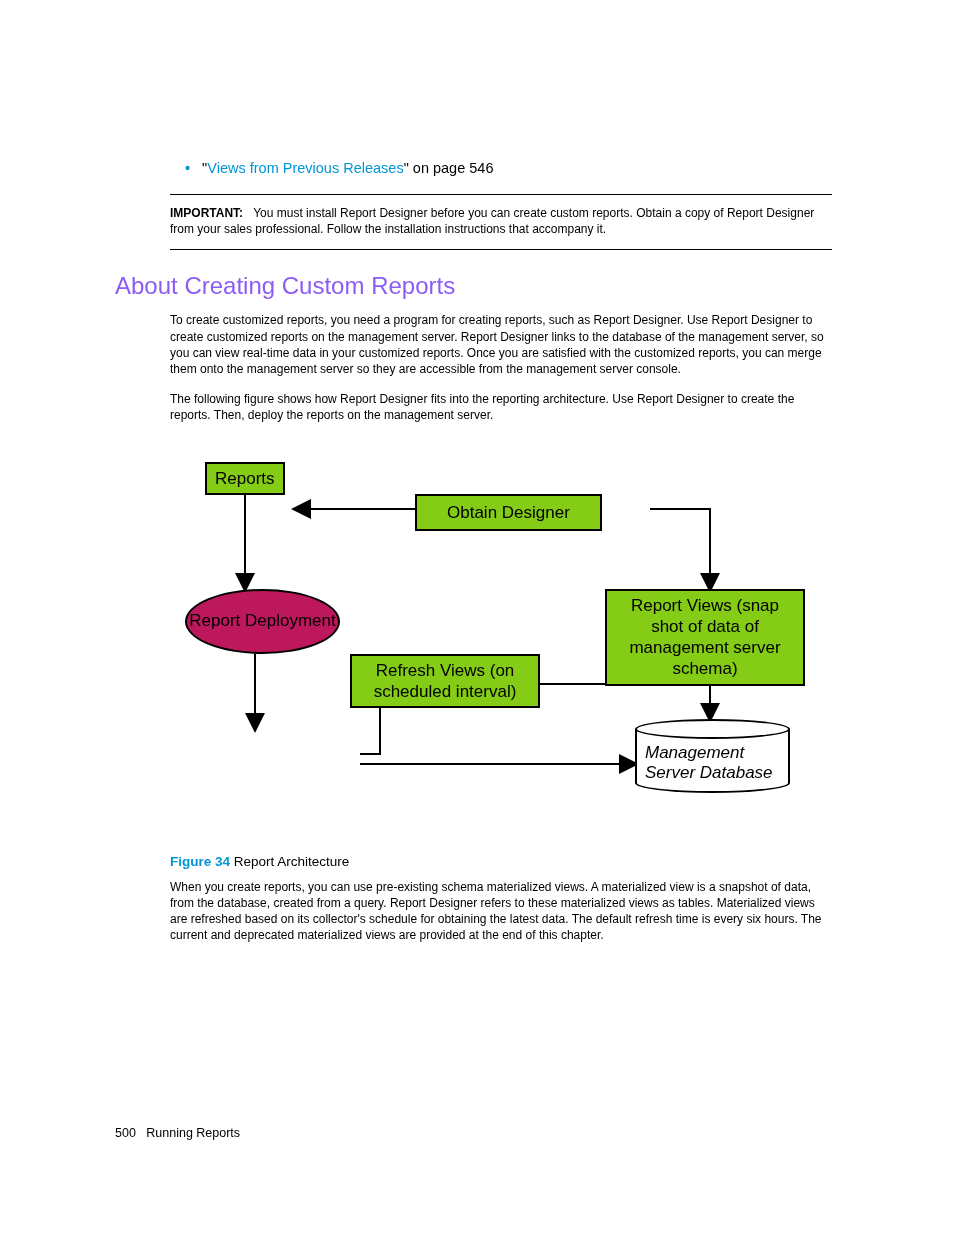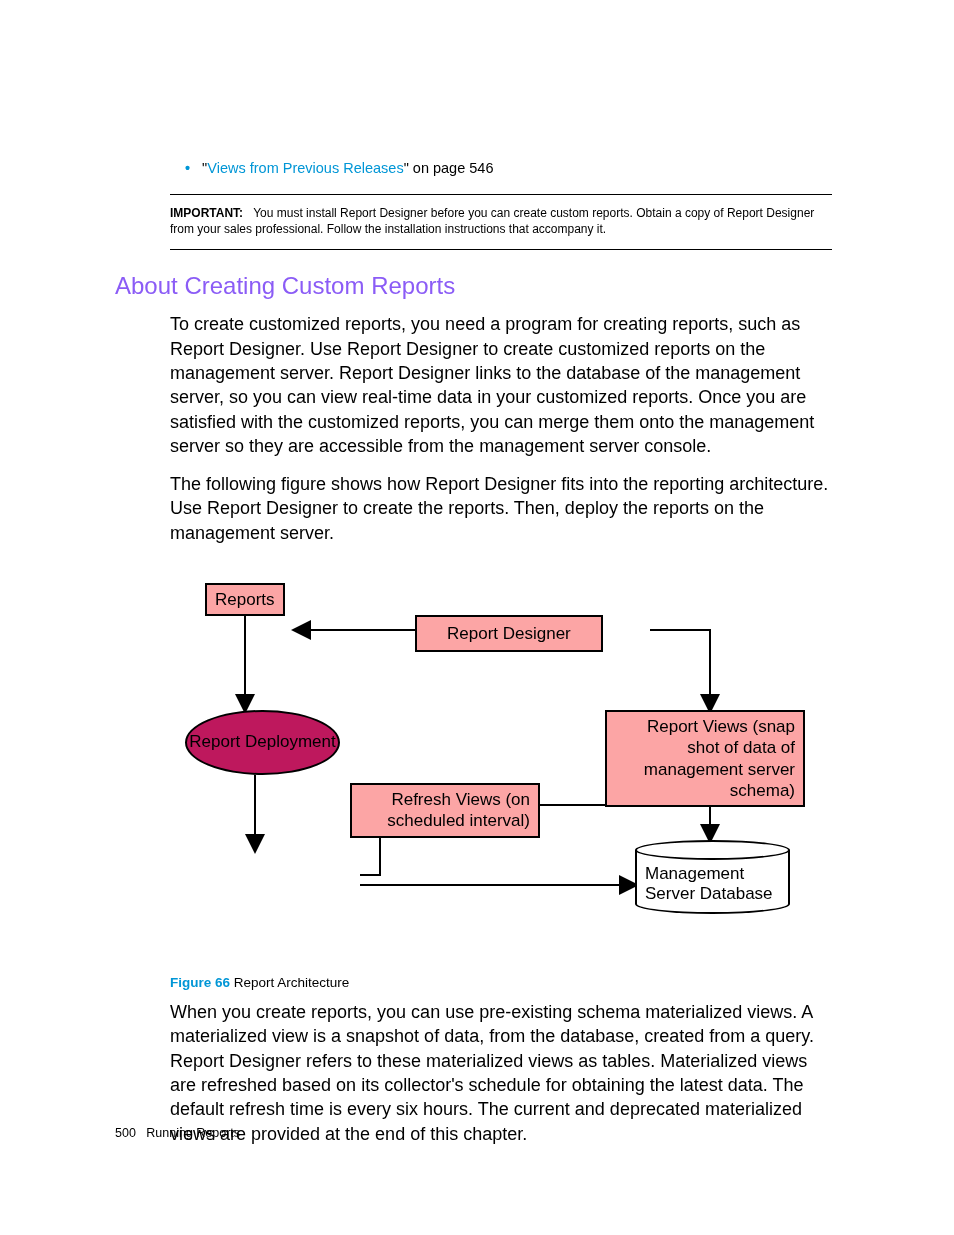--- a/index.html
+++ b/index.html
@@ -36,42 +36,42 @@
   }
   .important-label { font-weight: 600; }
   h2.section-heading {
     color: #8b5cf6;
     font-weight: 300;
     font-size: 24px;
     margin-bottom: 12px;
   }
   .body-para {
     margin-left: 55px;
-    font-size: 18px;
+    font-size: 12px;
     line-height: 1.35;
     margin-bottom: 14px;
   }
   .diagram {
     margin-left: 55px;
     margin-top: 30px;
     margin-bottom: 30px;
     position: relative;
     width: 630px;
     height: 370px;
   }
   .box {
     position: absolute;
     border: 2px solid #000;
-    background: #fca5a5;
+    background: #84cc16;
     font-family: Arial, sans-serif;
     font-size: 17px;
     font-weight: 400;
     padding: 4px 8px;
     line-height: 1.25;
-    text-align: right;
+    text-align: center;
   }
   .ellipse {
     position: absolute;
     border: 2px solid #000;
     background: #be185d;
     border-radius: 50%;
     font-family: Arial, sans-serif;
     font-size: 17px;
     font-weight: 400;
     display: flex;
@@ -100,20 +100,21 @@
     border-left: 2px solid #000;
     border-right: 2px solid #000;
     border-bottom: 2px solid #000;
     border-bottom-left-radius: 50% 10px;
     border-bottom-right-radius: 50% 10px;
     margin-top: -10px;
     padding: 14px 8px 8px 8px;
     background: #fff;
     position: relative;
     z-index: 1;
+    font-style: italic;
   }
   svg.arrows {
     position: absolute;
     top: 0; left: 0;
     width: 630px; height: 370px;
     z-index: 0;
   }
   .figure-caption {
     margin-left: 55px;
     font-size: 13.5px;
@@ -165,33 +166,33 @@
     <line x1="540" y1="210" x2="540" y2="265" stroke="#000" stroke-width="2" marker-end="url(#ah)"></line>
 
     <path d="M210,245 L210,300 L190,300" fill="none" stroke="#000" stroke-width="2"></path>
 
     <line x1="190" y1="310" x2="465" y2="310" stroke="#000" stroke-width="2" marker-end="url(#ah)"></line>
 
     <path d="M370,230 L440,230 L440,210" fill="none" stroke="#000" stroke-width="2"></path>
   </svg>
 
   <div class="box" style="left:35px; top:8px;">Reports</div>
-  <div class="box" style="left:245px; top:40px; padding:6px 30px;">Report Designer</div>
+  <div class="box" style="left:245px; top:40px; padding:6px 30px;">Obtain Designer</div>
   <div class="ellipse" style="left:15px; top:135px; width:155px; height:65px;">
     <span>Report Deployment</span>
   </div>
-  <div class="box" style="left:180px; top:200px; width:190px;margin-top:8px;">Refresh Views (on scheduled interval)</div>
+  <div class="box" style="left:180px; top:200px; width:190px;">Refresh Views (on scheduled interval)</div>
   <div class="box" style="left:435px; top:135px; width:200px;">Report Views (snap shot of data of management server schema)</div>
   <div class="cylinder" style="left:465px; top:265px; width:155px;">
     <div class="cyl-top"></div>
     <div class="cyl-body">Management Server Database</div>
   </div>
 </div>
 
 <div class="figure-caption">
-  <span class="figure-label">Figure 66</span>&nbsp;<span>Report Architecture</span>
+  <span class="figure-label">Figure 34</span>&nbsp;<span>Report Architecture</span>
 </div>
 
 <p class="body-para">When you create reports, you can use pre-existing schema materialized views. A materialized view is a snapshot of data, from the database, created from a query. Report Designer refers to these materialized views as tables. Materialized views are refreshed based on its collector's schedule for obtaining the latest data. The default refresh time is every six hours. The current and deprecated materialized views are provided at the end of this chapter.</p>
 
 <div class="footer">
   <span>500</span>&nbsp;&nbsp;&nbsp;<span>Running Reports</span>
 </div>
 
 </body></html>

